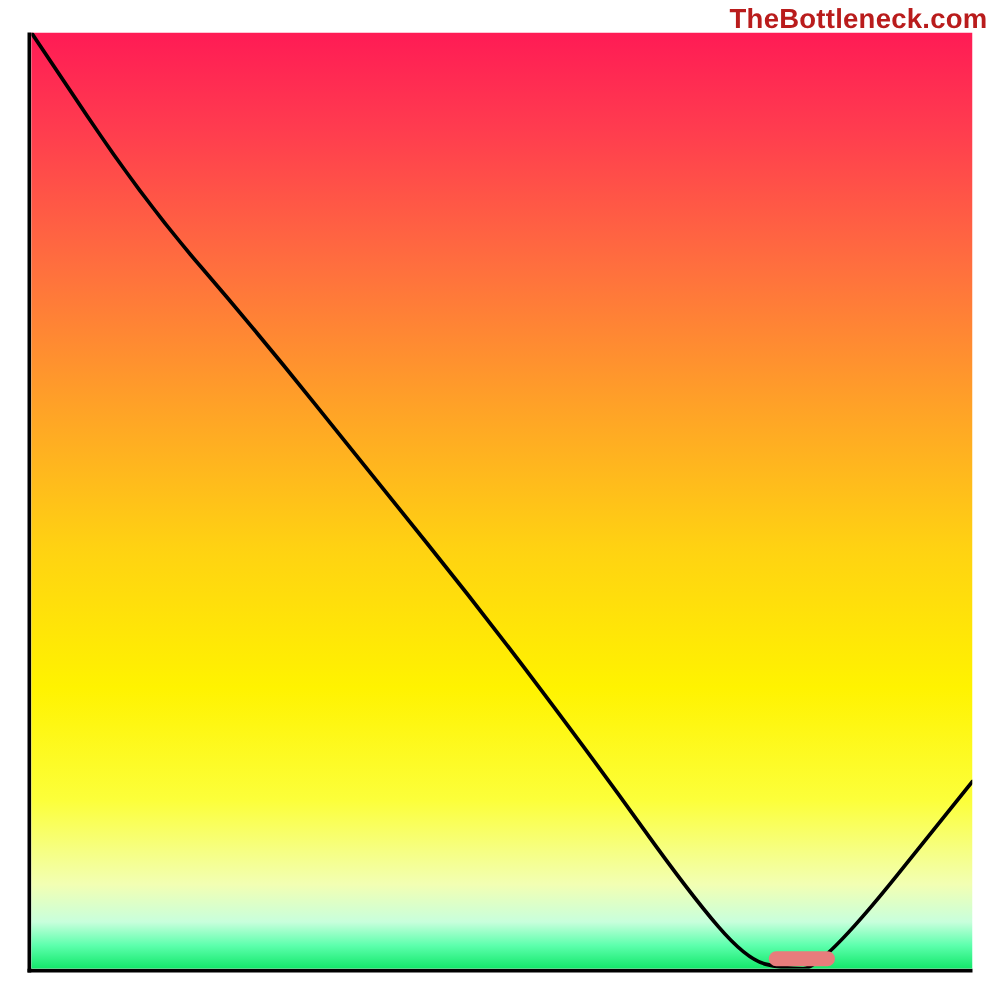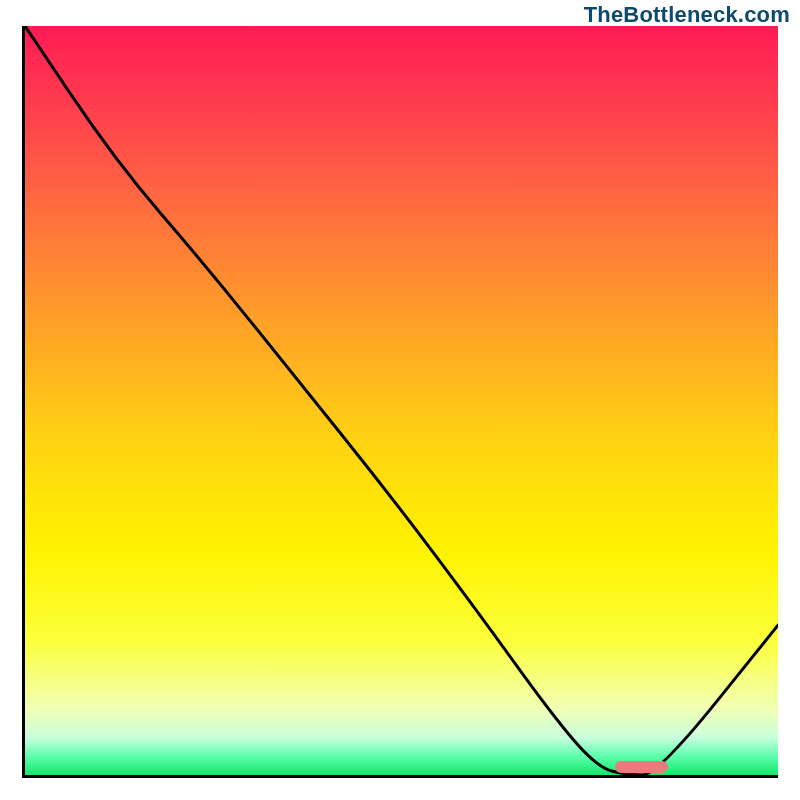--- a/index.html
+++ b/index.html
@@ -8,21 +8,21 @@
     width: 800px;
     height: 800px;
     background: #ffffff;
     position: relative;
     font-family: Arial, Helvetica, sans-serif;
   }
   .watermark {
     position: absolute;
     top: 2px;
     right: 10px;
-    color: #0c4a6e;
+    color: #b91c1c;
     font-size: 22px;
     font-weight: bold;
     letter-spacing: 0.2px;
   }
   .plot-area {
     position: absolute;
     left: 22px;
     top: 26px;
     width: 756px;
     height: 752px;

